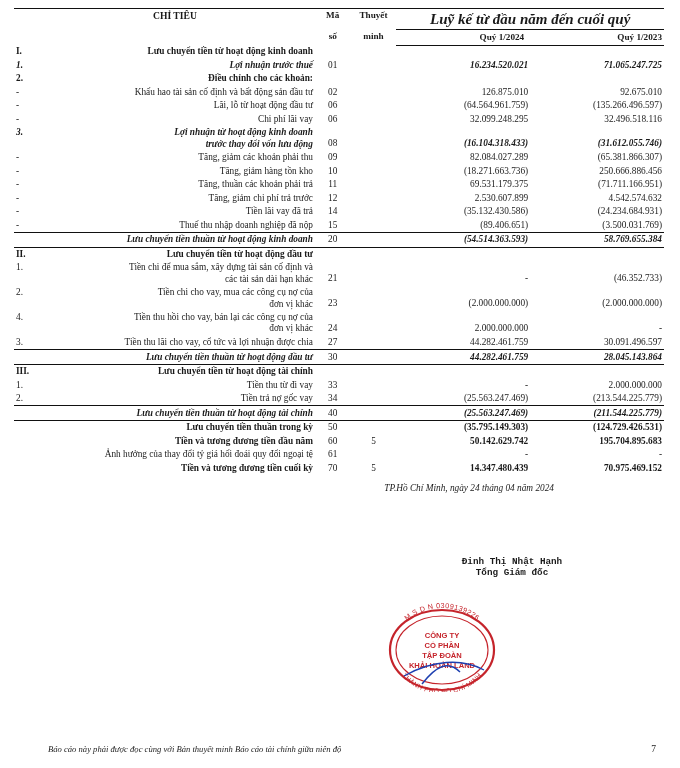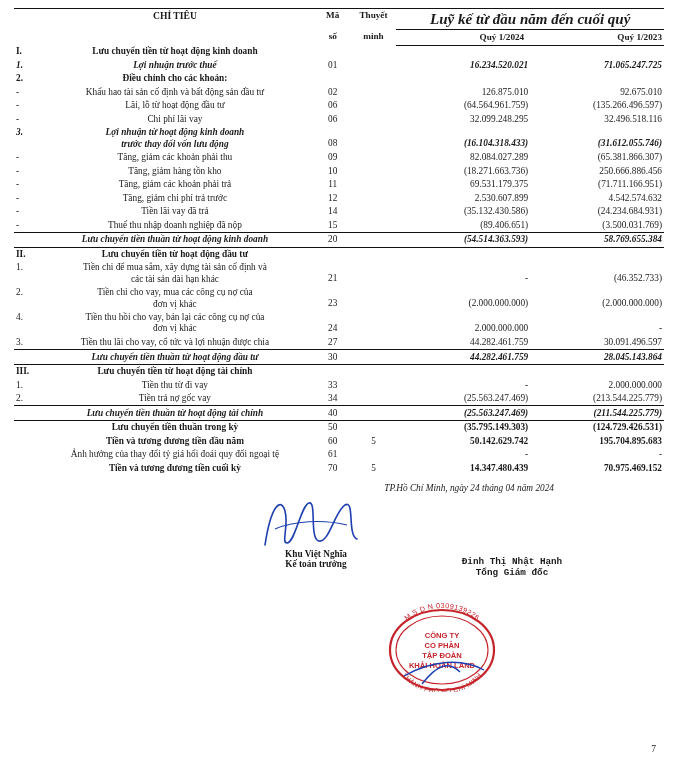--- a/index.html
+++ b/index.html
@@ -24,21 +24,21 @@
     border-collapse: collapse;
     font-size: 9.3px;
     line-height: 1.22;
   }
   table.cf td, table.cf th {
     padding: 1.1px 2px;
     vertical-align: top;
   }
   
   .c-idx { width: 20px; text-align: left; padding-left: 2px; }
-  .c-label { width: 268px; text-align: center; }
+  .c-label { width: 268px; text-align: right; }
   .c-ma { width: 34px; text-align: center; }
   .c-tm { width: 44px; text-align: center; }
   .c-v1 { width: 128px; text-align: right; padding-right: 6px; }
   .c-v2 { width: 128px; text-align: right; padding-right: 2px; }
 
   thead td { vertical-align: bottom; }
   .hdr-title {
     text-align: center;
     font-weight: bold;
     font-size: 9.6px;
@@ -206,21 +206,21 @@
         <tr>
           <td class="c-idx ">-</td>
           <td class="c-label ">Tăng, giảm hàng tồn kho</td>
           <td class="c-ma ">10</td>
           <td class="c-tm "></td>
           <td class="c-v1 ">(18.271.663.736)</td>
           <td class="c-v2 ">250.666.886.456</td>
         </tr>
         <tr>
           <td class="c-idx ">-</td>
-          <td class="c-label ">Tăng, giảm các khoản phải trả</td>
+          <td class="c-label ">Tăng, thuần các khoản phải trả</td>
           <td class="c-ma ">11</td>
           <td class="c-tm "></td>
           <td class="c-v1 ">69.531.179.375</td>
           <td class="c-v2 ">(71.711.166.951)</td>
         </tr>
         <tr>
           <td class="c-idx ">-</td>
           <td class="c-label ">Tăng, giảm chi phí trả trước</td>
           <td class="c-ma ">12</td>
           <td class="c-tm "></td>
@@ -372,30 +372,20 @@
           <td class="c-v1 b">14.347.480.439</td>
           <td class="c-v2 b">70.975.469.152</td>
         </tr>
       </tbody>
   </table>
 
   <div class="sig-area">
     <div class="date-line" style="right:110px;top:-2px;">TP.Hồ Chí Minh, ngày 24 tháng 04 năm 2024</div>
 
 
-    <div class="sig-col" style="left:212px; top:10px; width:180px;">
-      <div class="sig-scribble" style="height:54px;">
-        <svg width="170" height="54" viewBox="0 0 170 54">
-          <path d="M34,50 C40,10 50,2 54,16 C58,30 50,48 56,48 C64,48 70,10 78,8 C86,6 78,44 88,46 C98,48 104,16 114,10 C124,4 116,40 126,44" stroke="#1d3fb0" stroke-width="1.6" fill="none" stroke-linecap="round"></path>
-          <path d="M44,34 C62,26 92,24 116,30" stroke="#1d3fb0" stroke-width="1.1" fill="none"></path>
-        </svg>
-      </div>
-      <div class="sig-name">Khu Việt Nghĩa</div>
-      <div class="sig-role">Kế toán trưởng</div>
-    </div>
 
     <div class="sig-col" style="left:398px; top:25px; width:200px;font-family:Liberation Mono, monospace;">
       <div class="sig-scribble"></div>
       <div class="sig-name">Đinh Thị Nhật Hạnh</div>
       <div class="sig-role">Tổng Giám đốc</div>
     </div>
   </div>
 
   <svg class="stamp" viewBox="0 0 128 92">
     <defs>
@@ -411,14 +401,15 @@
       <textPath href="#arcBot" startOffset="50%" text-anchor="middle">THÀNH PHỐ HỒ CHÍ MINH</textPath>
     </text>
     <text x="64" y="38" text-anchor="middle" font-size="7.6" fill="#c5242b" font-weight="bold" font-family="'Liberation Sans',sans-serif">CÔNG TY</text>
     <text x="64" y="48" text-anchor="middle" font-size="7.6" fill="#c5242b" font-weight="bold" font-family="'Liberation Sans',sans-serif">CỔ PHẦN</text>
     <text x="64" y="58" text-anchor="middle" font-size="7.6" fill="#c5242b" font-weight="bold" font-family="'Liberation Sans',sans-serif">TẬP ĐOÀN</text>
     <text x="64" y="68" text-anchor="middle" font-size="7.6" fill="#c5242b" font-weight="bold" font-family="'Liberation Sans',sans-serif">KHẢI HOÀN LAND</text>
     <path d="M26,76 C54,60 84,58 106,70" stroke="#1d3fb0" stroke-width="1.4" fill="none"></path>
     <path d="M44,84 C58,66 70,60 82,72" stroke="#1d3fb0" stroke-width="1.4" fill="none"></path>
   </svg>
 
+  <div class="footer-note">Báo cáo này phải được đọc cùng với Bản thuyết minh Báo cáo tài chính giữa niên độ</div>
   <div class="page-num">7</div>
 </div>
 
 </body></html>

